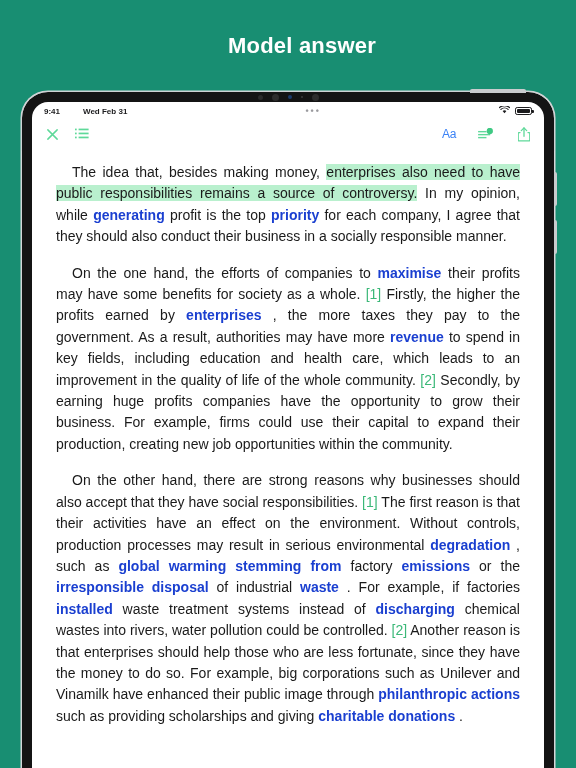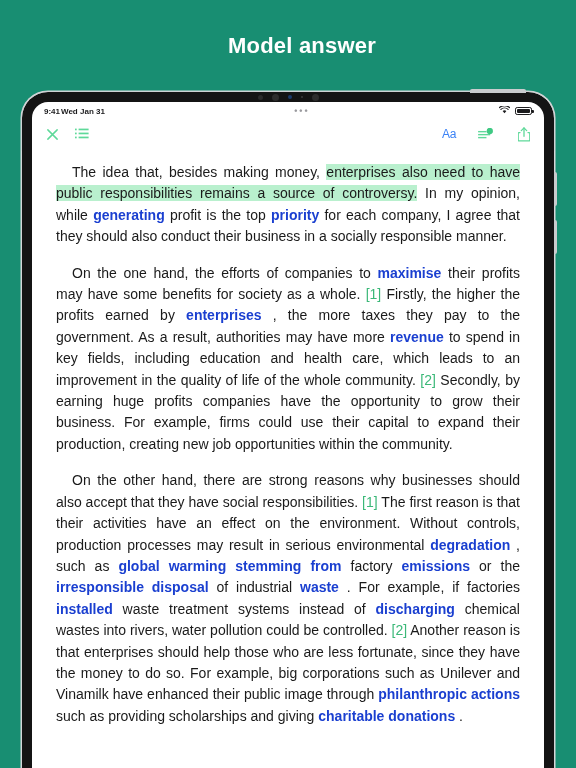--- a/index.html
+++ b/index.html
@@ -113,21 +113,21 @@
   .statusbar {
     height: 18px;
     display: flex;
     align-items: center;
     padding: 0 12px;
     font-size: 8px;
     color: #1c1c1e;
     font-weight: bold;
     font-family: "Liberation Sans", sans-serif;
   }
-  .sb-left { display: flex; align-items: center; gap: 1px; }
+  .sb-left { display: flex; align-items: center; gap: 23px; }
   .sb-center { flex: 1; display: flex; justify-content: center; }
   .sb-dots { letter-spacing: 2px; color: #9a9a9e; font-size: 9px; line-height: 1; }
   .sb-right { display: flex; align-items: center; gap: 5px; }
   .wifi-ico { display: block; }
   .battery {
     width: 17px; height: 8px;
     border: 1px solid #1c1c1e;
     border-radius: 2.2px;
     position: relative;
     box-sizing: border-box;
@@ -230,21 +230,21 @@
     <span class="sensor-dot s3"></span>
     <span class="sensor-dot s4"></span>
     <span class="sensor-dot s5"></span>
   </div>
 
   <div class="screen">
 
     <div class="statusbar">
       <div class="sb-left">
         <span>9:41</span>
-        <span>Wed Jan 31</span>
+        <span>Wed Feb 31</span>
       </div>
       <div class="sb-center">
         <span class="sb-dots">•••</span>
       </div>
       <div class="sb-right">
         <span class="wifi-ico">
           <svg width="11" height="8" viewBox="0 0 11 8">
             <path d="M5.5 7.2 L3.6 5.1 a2.8 2.8 0 0 1 3.8 0 Z" fill="#1c1c1e"></path>
             <path d="M1.9 3.4 a5.3 5.3 0 0 1 7.2 0" stroke="#1c1c1e" stroke-width="1.2" fill="none" stroke-linecap="round"></path>
             <path d="M0.4 1.6 a7.8 7.8 0 0 1 10.2 0" stroke="#1c1c1e" stroke-width="1.2" fill="none" stroke-linecap="round"></path>

